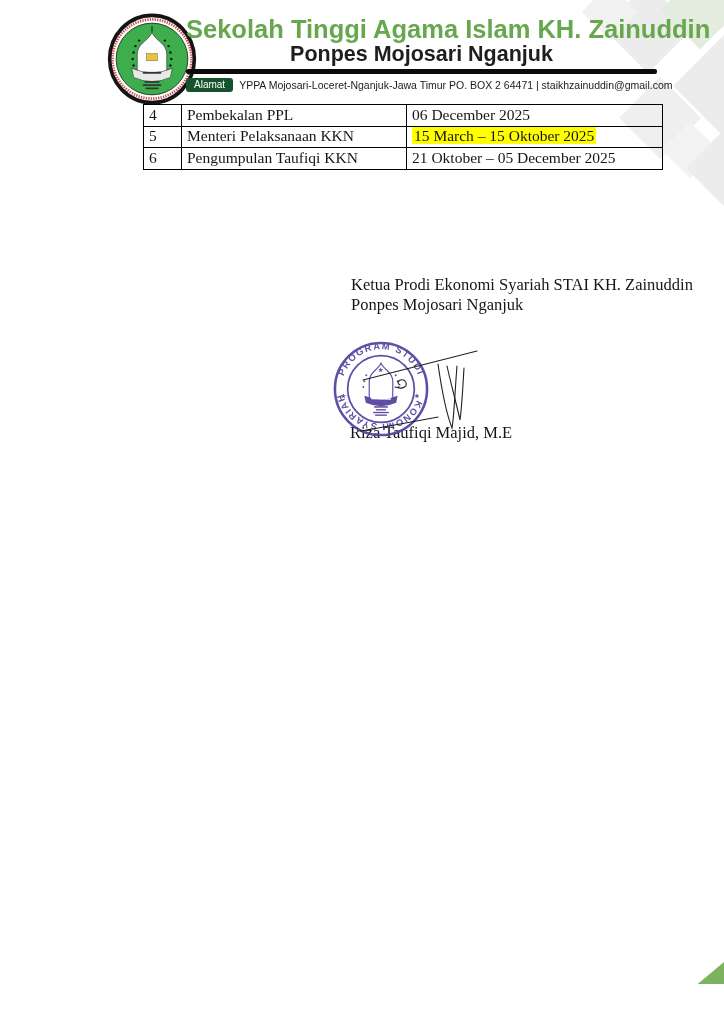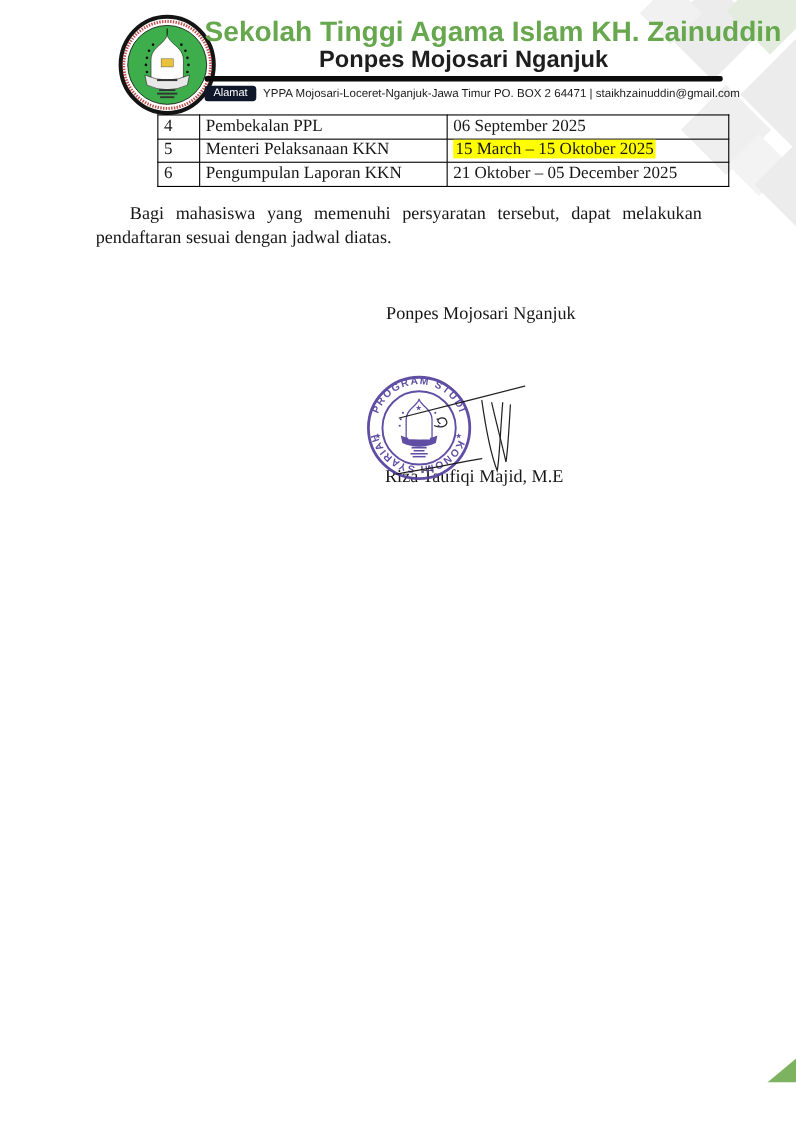--- a/index.html
+++ b/index.html
@@ -16,21 +16,21 @@
   .header-text{position:absolute;left:186px;top:16px;width:471px;text-align:center;}
   .inst{font-family:"Liberation Sans",sans-serif;font-weight:700;font-size:25.5px;
         line-height:1.06;color:var(--green);white-space:nowrap;}
   .sub{font-family:"Liberation Sans",sans-serif;font-weight:700;font-size:21.5px;
        color:#1e1e1e;line-height:1.0;margin-top:1px;}
   .sk{font-family:"Liberation Sans",sans-serif;font-size:15px;color:#4a4a4a;
       letter-spacing:1.2px;margin-top:3px;white-space:nowrap;}
   .bar{height:5px;background:#0b0b0b;border-radius:2px;margin-top:3px;}
   .alamat{display:flex;align-items:center;gap:6px;margin-top:4px;
           font-family:"Liberation Sans",sans-serif;justify-content:flex-start;}
-  .badge{background:#0f172a;color:#fff;font-size:10px;padding:1px 8px 2px;border-radius:3px;flex:0 0 auto;}
+  .badge{background:#14532d;color:#fff;font-size:10px;padding:1px 8px 2px;border-radius:3px;flex:0 0 auto;}
   .addr{font-size:10.5px;color:#1b1b1b;white-space:nowrap;text-align:right;}
 
   
   .schedule{position:absolute;left:143px;top:104px;border-collapse:collapse;font-size:15.5px;}
   .schedule td{border:1.6px solid #000;height:19.5px;padding:0 4px 1px 5px;vertical-align:middle;}
   .hl{background:var(--hl);padding:0 2px;}
 
   
   .bodytext{position:absolute;left:87px;top:183px;width:551px;font-size:16.5px;
             line-height:21.6px;text-align:justify;}
@@ -103,40 +103,40 @@
   <table class="schedule">
     <colgroup>
         <col style="width:38px">
         <col style="width:225px">
         <col style="width:256px">
       </colgroup>
     <tbody>
         <tr>
           <td>4</td>
           <td>Pembekalan PPL</td>
-          <td>06 September 2025</td>
+          <td>06 December 2025</td>
         </tr>
         <tr>
           <td>5</td>
           <td>Menteri Pelaksanaan KKN</td>
           <td><span class="hl">15 March – 15 Oktober 2025</span></td>
         </tr>
         <tr>
           <td>6</td>
-          <td>Pengumpulan Laporan KKN</td>
+          <td>Pengumpulan Taufiqi KKN</td>
           <td>21 Oktober – 05 December 2025</td>
         </tr>
       </tbody>
   </table>
 
   <div class="bodytext">
-    <p>Bagi mahasiswa yang memenuhi persyaratan tersebut, dapat melakukan pendaftaran sesuai dengan jadwal diatas.</p>
   </div>
 
   <div class="sig">
+    <div class="l2">Ketua Prodi Ekonomi Syariah STAI KH. Zainuddin</div>
     <div class="l3">Ponpes Mojosari Nganjuk</div>
   </div>
 
   <svg class="stamp" viewBox="0 0 100 100" aria-hidden="true">
     <defs>
       <path id="arcTop" d="M 12,62 A 40,40 0 1 1 88,62" fill="none"></path>
       <path id="arcBottom" d="M 88,58 A 40,40 0 0 1 12,58" fill="none"></path>
     </defs>
     <g stroke="var(--purple)" fill="none">
       <circle cx="50" cy="50" r="47" stroke-width="2.6"></circle>

